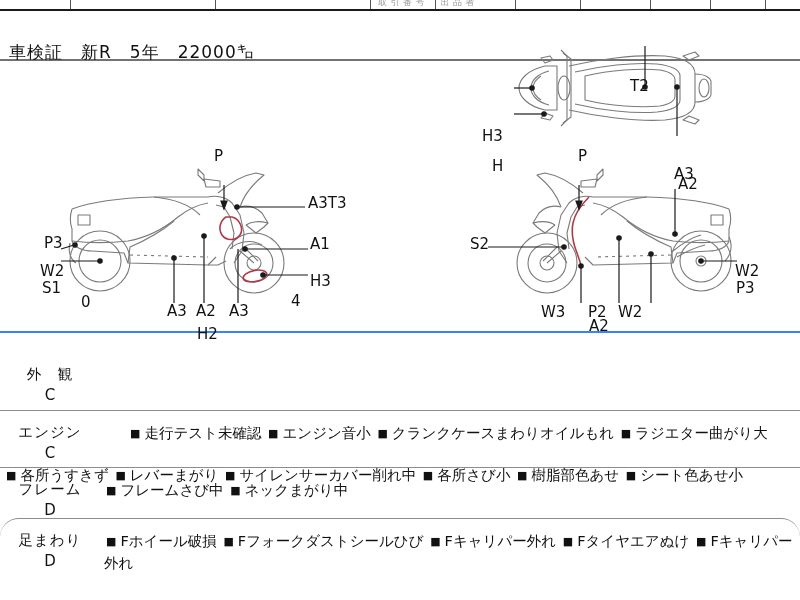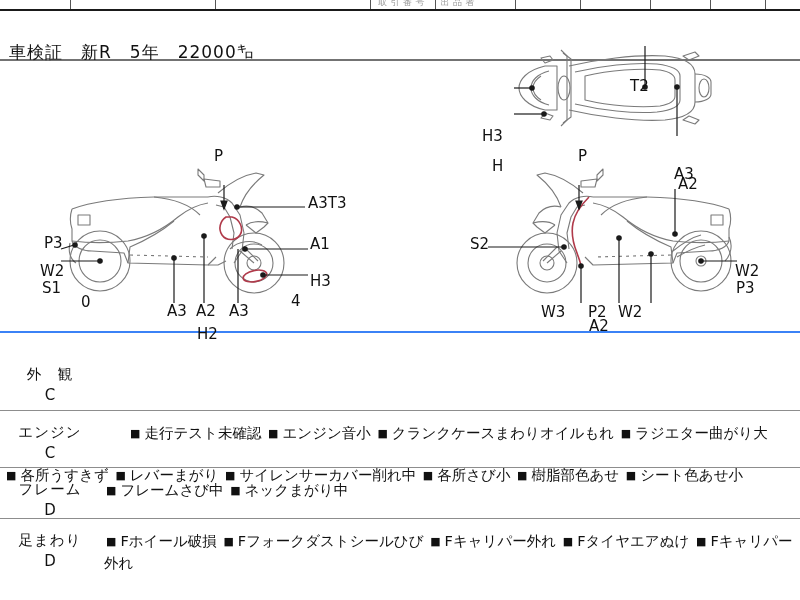--- a/index.html
+++ b/index.html
@@ -350,21 +350,21 @@
       <div class="cat">
         <span class="cat-name">フレーム</span>
         <span class="cat-grade">D</span>
       </div>
       <div class="items">
         <span class="item"><span class="bullet">■</span><span>フレームさび中</span></span>
         <span class="item"><span class="bullet">■</span><span>ネックまがり中</span></span>
       </div>
     </div>
 
-    <div class="cond-row" style="top:185px; height:82px;">
+    <div class="cond-row" style="top:185px; height:82px;border-radius:19px;">
       <div class="cat">
         <span class="cat-name">足まわり</span>
         <span class="cat-grade">D</span>
       </div>
       <div class="items">
         <span class="item"><span class="bullet">■</span><span>Fホイール破損</span></span>
         <span class="item"><span class="bullet">■</span><span>Fフォークダストシールひび</span></span>
         <span class="item"><span class="bullet">■</span><span>Fキャリパー外れ</span></span>
         <span class="item"><span class="bullet">■</span><span>Fタイヤエアぬけ</span></span>
         <span><span class="bullet">■</span><span>Fキャリパー外れ</span></span>

